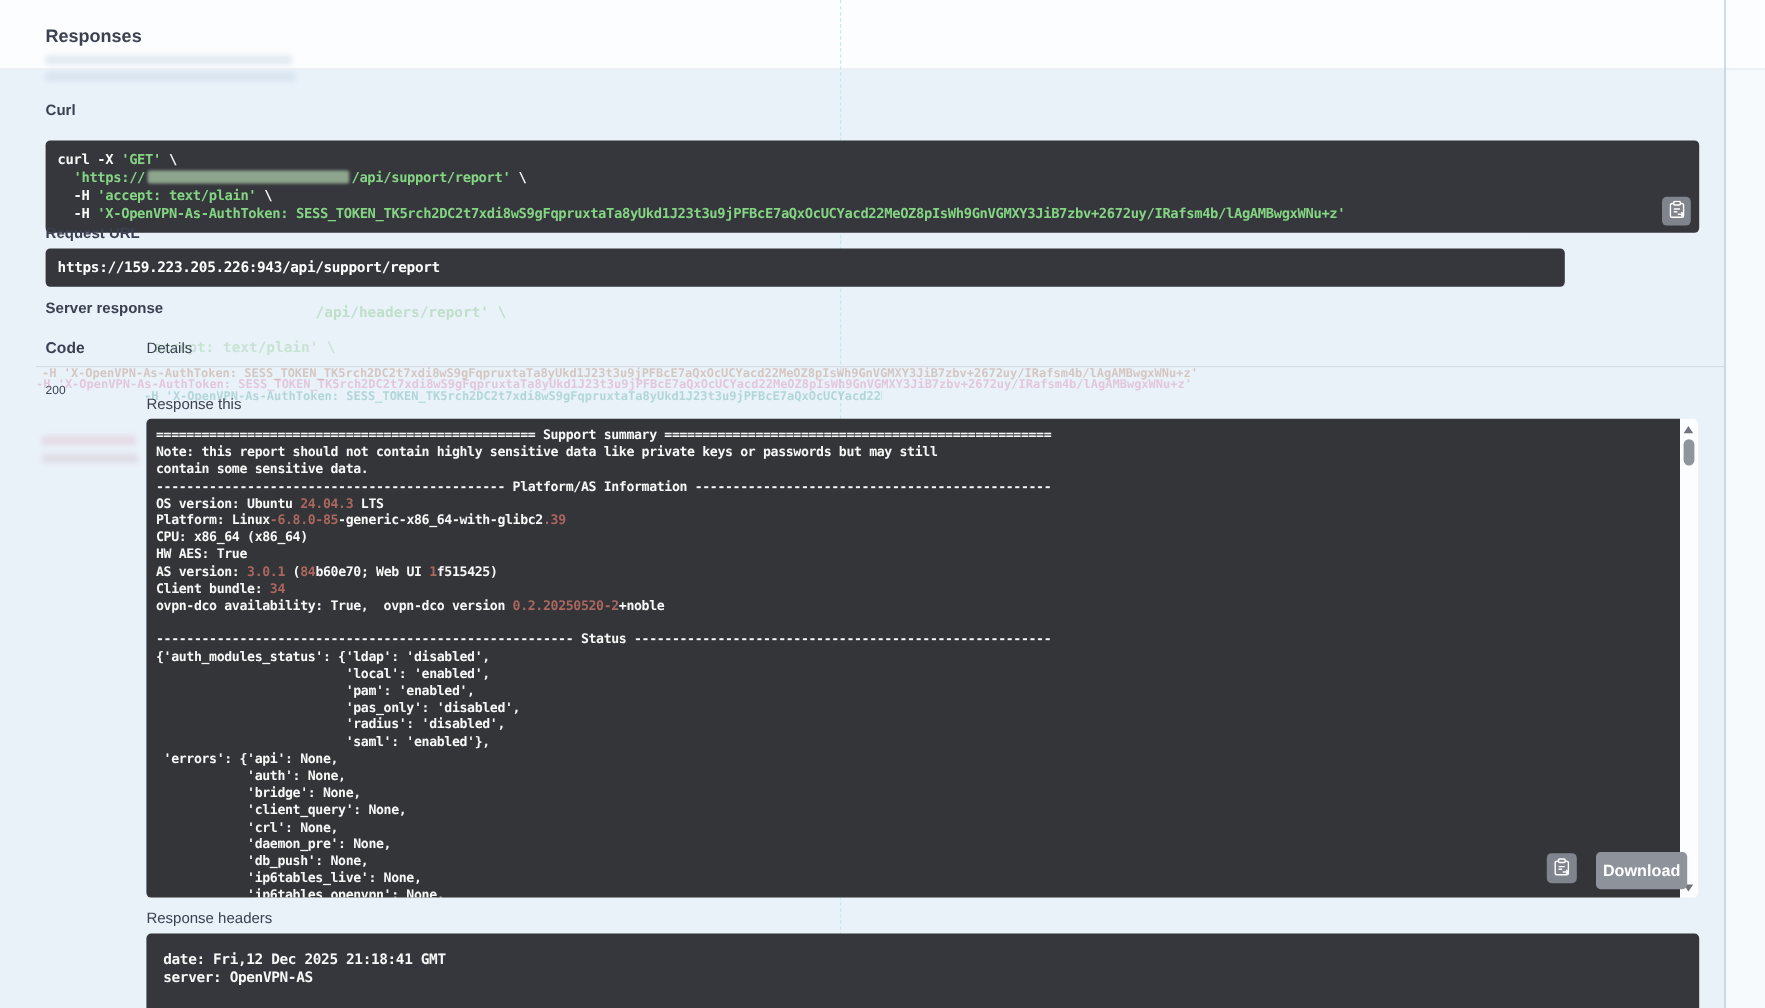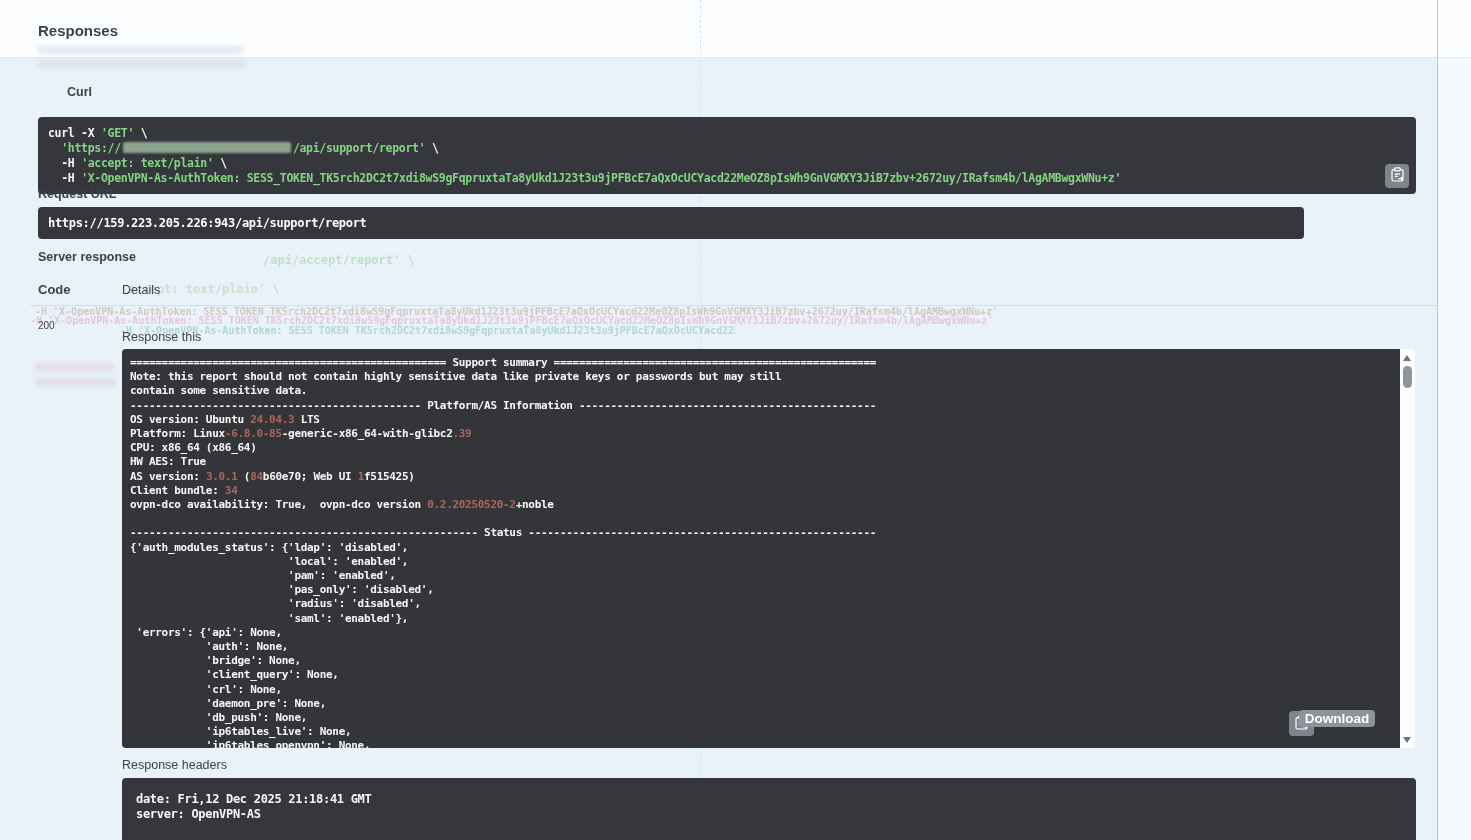--- a/index.html
+++ b/index.html
@@ -56,21 +56,21 @@
 
   .scrollbar { position:absolute; right:0; top:0; width:15px; height:100%;
                background:#fcfdfe; border-radius:0 4px 4px 0; }
   .scroll-up, .scroll-down { position:absolute; left:3px; width:0; height:0; cursor:pointer; }
   .scroll-up   { top:6px;    border-left:4.5px solid transparent; border-right:4.5px solid transparent; border-bottom:6px solid #70757c; }
   .scroll-down { bottom:5px; border-left:4.5px solid transparent; border-right:4.5px solid transparent; border-top:6px solid #70757c; }
   .scroll-thumb { position:absolute; left:3px; top:17px; width:9px; height:22px;
                   background:#8f959b; border-radius:5px; cursor:grab; }
 
   .body-copy { left:1167px; top:362px; width:25px; height:25px; position:absolute; }
-  .download-btn { position:absolute; left:1177px; top:361px; width:76px; height:17px;
+  .download-btn { position:absolute; left:1208px; top:361px; width:76px; height:31px;
                   background:#8e939b; color:#fff; border:none; border-radius:4px;
                   font-family:"Liberation Sans", sans-serif; font-size:13.5px; font-weight:bold;
                   cursor:pointer; }
 
   .headers-block { left:122px; top:778px; width:1294px; height:70px; }
   .headers-block pre { padding:14px 14px; font-size:12px; line-height:14.6px; }
 
   
   .ghost { position:absolute; pointer-events:none; font-family:"DejaVu Sans Mono", monospace;
            font-weight:bold; white-space:nowrap; overflow:hidden; }
@@ -83,29 +83,29 @@
 <div class="header-band"></div>
 <div class="col-divider"></div>
 <div class="panel-border"></div>
 
 <div class="content">
 
   <div class="responses-title">Responses</div>
 
   <div class="ghost-bar" style="left:38px; top:46px; width:205px; height:8px; background:#b9c9d9; opacity:.35;"></div>
   <div class="ghost-bar" style="left:38px; top:60px; width:208px; height:8px; background:#b9c9d9; opacity:.30;"></div>
-  <div class="ghost" style="left:263px; top:253px; font-size:12px; color:#7cc47c; opacity:.38; filter:blur(.6px);">/api/accept/report' \</div>
+  <div class="ghost" style="left:263px; top:253px; font-size:12px; color:#7cc47c; opacity:.38; filter:blur(.6px);">/api/headers/report' \</div>
   <div class="ghost" style="left:128px; top:282px; font-size:12px; color:#7cc47c; opacity:.30; filter:blur(.6px); z-index:0;">accept: text/plain' \</div>
   <div class="ghost" style="left:35px; top:306px; width:1400px; font-size:10px; color:#b07a5e; opacity:.35; filter:blur(.6px);">-H 'X-OpenVPN-As-AuthToken: SESS_TOKEN_TK5rch2DC2t7xdi8wS9gFqpruxtaTa8yUkd1J23t3u9jPFBcE7aQxOcUCYacd22MeOZ8pIsWh9GnVGMXY3JiB7zbv+2672uy/IRafsm4b/lAgAMBwgxWNu+z'</div>
   <div class="ghost" style="left:30px; top:315px; width:1405px; font-size:10px; color:#d66fa0; opacity:.32; filter:blur(.6px);">-H 'X-OpenVPN-As-AuthToken: SESS_TOKEN_TK5rch2DC2t7xdi8wS9gFqpruxtaTa8yUkd1J23t3u9jPFBcE7aQxOcUCYacd22MeOZ8pIsWh9GnVGMXY3JiB7zbv+2672uy/IRafsm4b/lAgAMBwgxWNu+z'</div>
   <div class="ghost" style="left:120px; top:325px; width:615px; font-size:10px; color:#4aa7a0; opacity:.35; filter:blur(.6px);">-H 'X-OpenVPN-As-AuthToken: SESS_TOKEN_TK5rch2DC2t7xdi8wS9gFqpruxtaTa8yUkd1J23t3u9jPFBcE7aQxOcUCYacd22MeOZ8pIsWh9GnVGMXY3JiB7zbv+2672uy/IRafsm4b/lAgAMBwgxWNu+z'</div>
   <div class="ghost-bar" style="left:35px; top:363px; width:78px; height:8px; background:#d9a6b5; opacity:.28;"></div>
   <div class="ghost-bar" style="left:35px; top:378px; width:80px; height:8px; background:#c7aab8; opacity:.26;"></div>
 
-  <div class="sec-label" style="left:38px; top:85px;margin-left:29px;">Curl</div>
+  <div class="sec-label" style="left:38px; top:85px;">Curl</div>
   <div class="code-dark curl-block">
     <pre class="code" style="font-size:11.5px;"><div><span class="pl">curl -X </span><span class="str">'GET'</span><span class="pl"> \</span></div><div><span class="pl">  </span><span class="str">'https://</span><span class="redact"></span><span class="str">/api/support/report'</span><span class="pl"> \</span></div><div><span class="pl">  -H </span><span class="str">'accept: text/plain'</span><span class="pl"> \</span></div><div><span class="pl">  -H </span><span class="str">'X-OpenVPN-As-AuthToken: SESS_TOKEN_TK5rch2DC2t7xdi8wS9gFqpruxtaTa8yUkd1J23t3u9jPFBcE7aQxOcUCYacd22MeOZ8pIsWh9GnVGMXY3JiB7zbv+2672uy/IRafsm4b/lAgAMBwgxWNu+z'</span></div></pre>
     <button class="copy-btn curl-copy">
       <span>
         <svg width="13" height="15" viewBox="0 0 13 15" fill="none" stroke="#ffffff" stroke-width="1.2">
           <rect x="1" y="2.6" width="11" height="11.4" rx="1.5"></rect>
           <rect x="3.7" y="0.8" width="5.6" height="3" rx="1" fill="#80858d"></rect>
           <path d="M3.8 7.2h5.2M3.8 9.4h3"></path>
           <path d="M7.2 11.6h4.6M11.8 11.6l-1.7-1.7M11.8 11.6l-1.7 1.7"></path>
         </svg>

